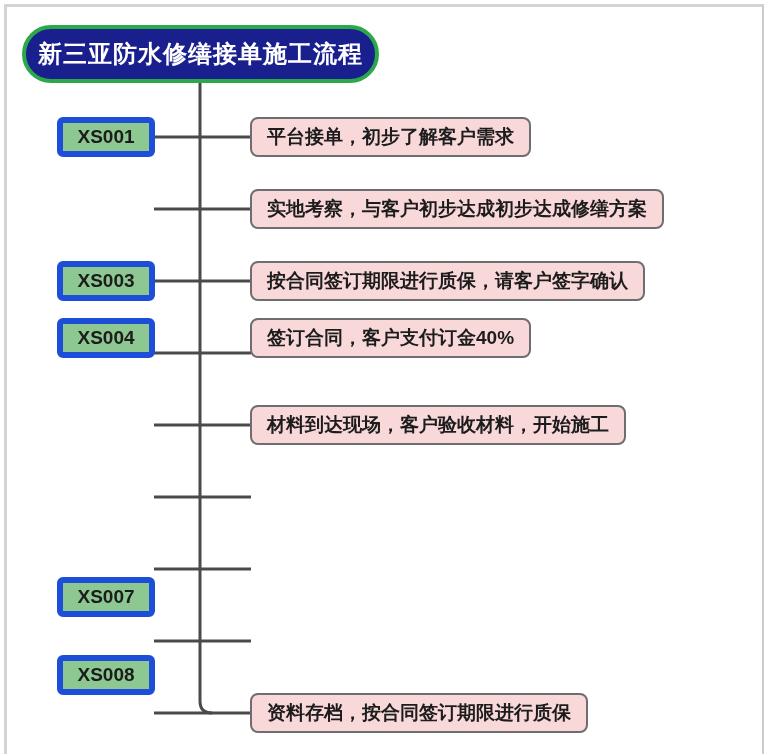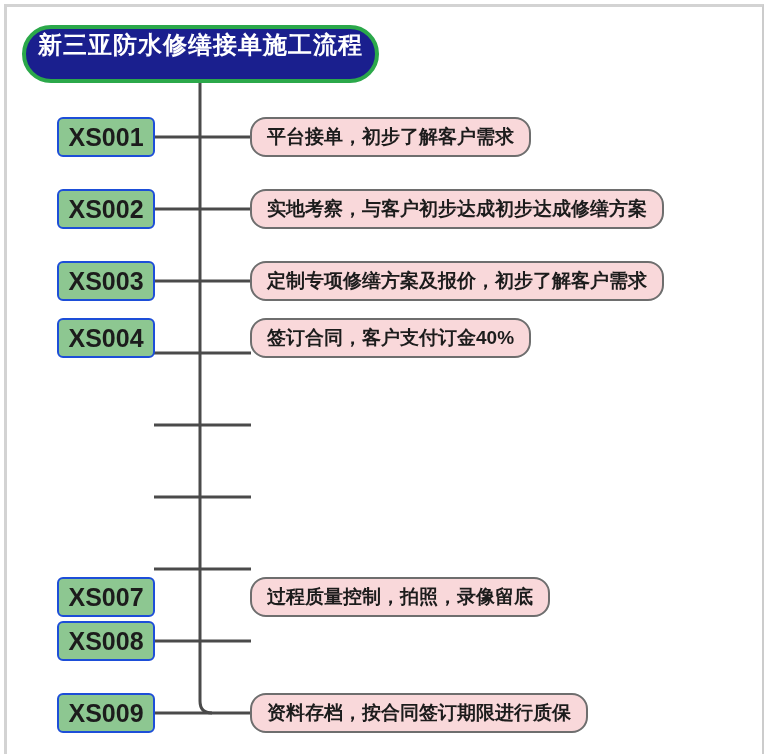--- a/index.html
+++ b/index.html
@@ -9,33 +9,33 @@
   }
   .page-frame{
     position:absolute;left:4px;top:4px;right:3px;bottom:0;
     border-top:3px solid #d3d3d3;border-left:3px solid #d3d3d3;border-right:2px solid #cccccc;
     pointer-events:none;
   }
   svg.connectors{position:absolute;left:0;top:0;}
   .title-pill{
     position:absolute;left:22px;top:25px;width:357px;height:58px;
     box-sizing:border-box;background:#1a1f8e;border:4px solid #2ba84a;border-radius:29px;
-    display:flex;align-items:flex-start;justify-content:center;
+    display:flex;align-items:center;justify-content:center;
     color:#ffffff;font-size:24px;font-weight:bold;letter-spacing:1px;
   }
   .row{position:absolute;left:0;width:767px;height:40px;}
   .code-box{
     position:absolute;left:57px;top:0;width:98px;height:40px;box-sizing:border-box;
-    background:#8dc791;border:2px solid #1d4ed8;border-radius:6px;
+    background:#8dc791;border:6px solid #1d4ed8;border-radius:6px;
     display:flex;align-items:center;justify-content:center;
-    color:#1c1c1c;font-size:25px;font-weight:bold;
+    color:#1c1c1c;font-size:19px;font-weight:bold;
   }
   .desc-box{
     position:absolute;left:250px;top:0;height:40px;box-sizing:border-box;
-    background:#f9d8da;border:2px solid #6e6e6e;border-radius:16px;
+    background:#f9d8da;border:2px solid #6e6e6e;border-radius:8px;
     display:inline-flex;align-items:center;justify-content:center;
     padding:16px 15px;white-space:nowrap;
     color:#1c1c1c;font-size:19px;font-weight:bold;
   }
 </style>
 </head>
 <body>
 
 <div class="stage">
 
@@ -59,45 +59,43 @@
   <div class="title-pill">
     <span>新三亚防水修缮接单施工流程</span>
   </div>
 
   <div class="row" style="top:117px">
     <div class="code-box">XS001</div>
     <div class="desc-box">平台接单，初步了解客户需求</div>
   </div>
 
   <div class="row" style="top:189px">
-    <div class="code-box">XS002</div>
     <div class="desc-box">实地考察，与客户初步达成初步达成修缮方案</div>
   </div>
 
   <div class="row" style="top:261px">
     <div class="code-box">XS003</div>
-    <div class="desc-box">定制专项修缮方案及报价，初步了解客户需求</div>
+    <div class="desc-box">按合同签订期限进行质保，请客户签字确认</div>
   </div>
 
   <div class="row" style="top:318px">
     <div class="code-box">XS004</div>
     <div class="desc-box">签订合同，客户支付订金40%</div>
   </div>
 
   <div class="row" style="top:405px">
+    <div class="desc-box">材料到达现场，客户验收材料，开始施工</div>
   </div>
 
 
   <div class="row" style="top:577px">
     <div class="code-box">XS007</div>
-    <div class="desc-box">过程质量控制，拍照，录像留底</div>
   </div>
 
-  <div class="row" style="top:621px">
+  <div class="row" style="top:655px">
     <div class="code-box">XS008</div>
   </div>
 
   <div class="row" style="top:693px">
-    <div class="code-box">XS009</div>
     <div class="desc-box">资料存档，按合同签订期限进行质保</div>
   </div>
 
 </div>
 
 </body></html>

